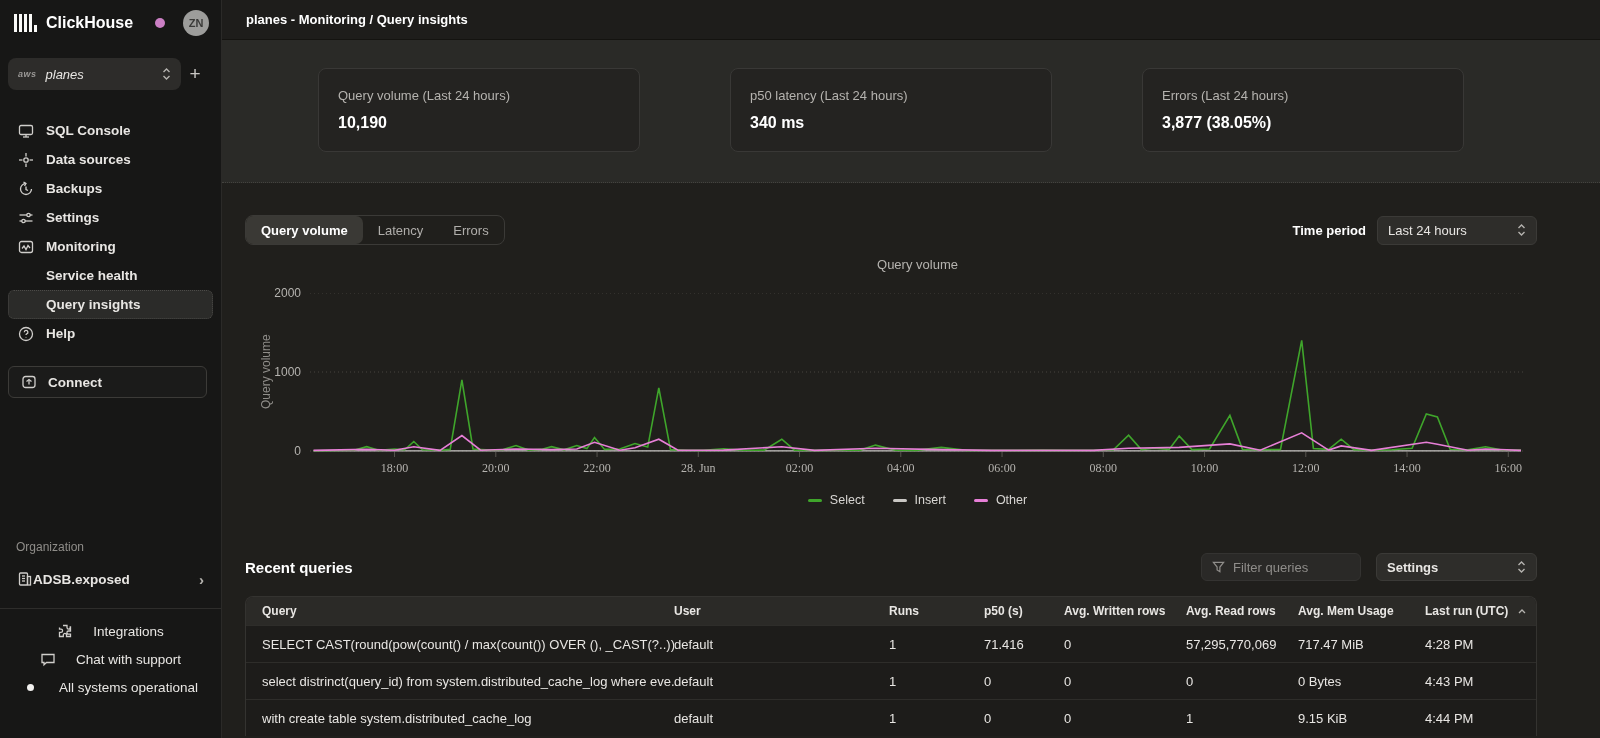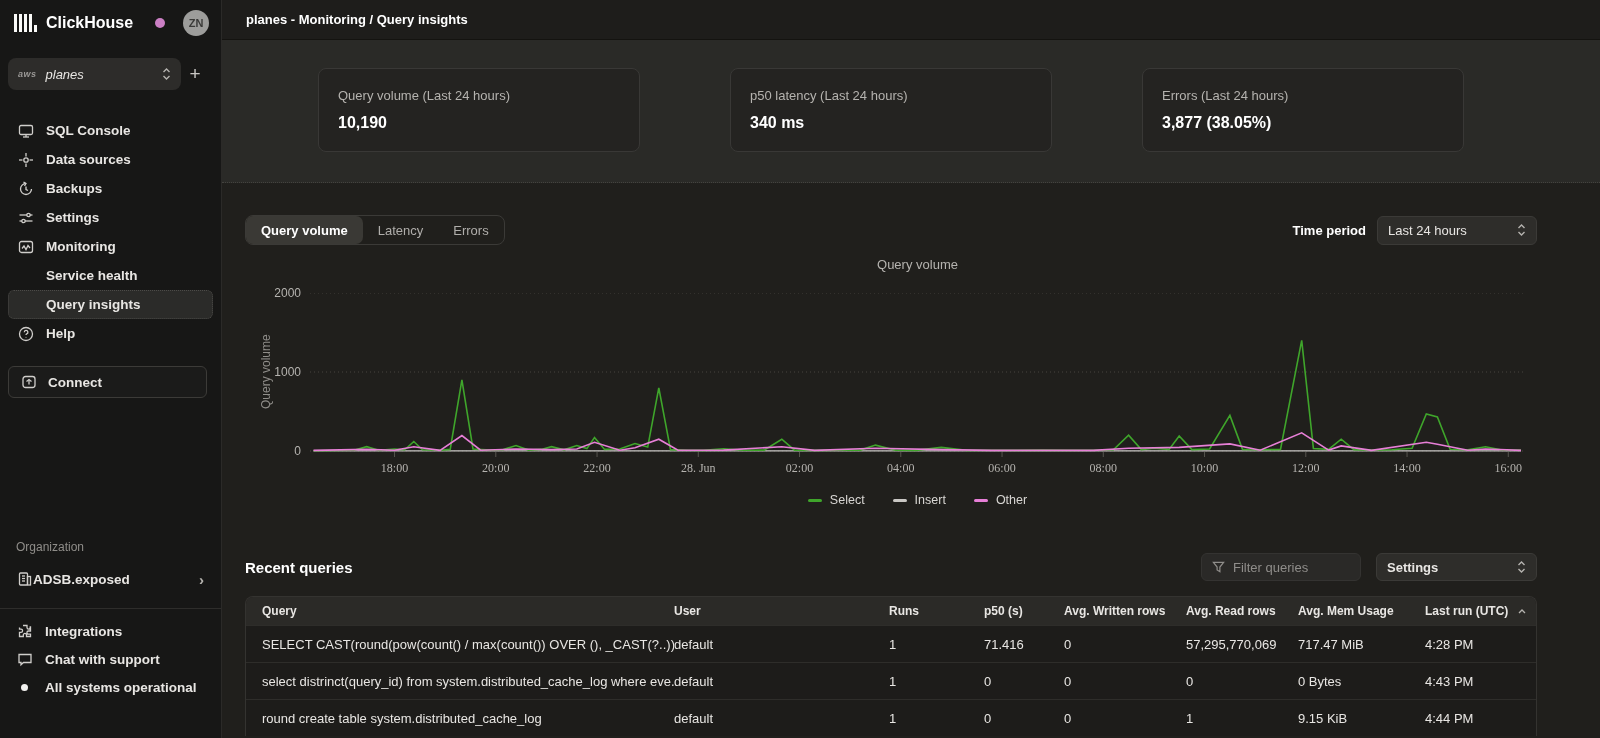--- a/index.html
+++ b/index.html
@@ -26,21 +26,21 @@
   .nav-item.sub { padding-left:37px; }
   .nav-item.active { background:#2b2b29; border:1px dotted #4c4b48; }
   .icon16 { width:16px; height:16px; flex-shrink:0; }
   .connect-btn { margin:18px 14px 0 8px; height:32px; border:1px solid #3c3b38; border-radius:6px; background:#1b1b1a; display:flex; align-items:center; gap:11px; padding:0 12px; font-size:13.5px; font-weight:bold; color:#e8e6e3; cursor:pointer; }
   .org-block { position:absolute; top:540px; left:0; right:0; }
   .org-label { padding:0 16px; font-size:12px; color:#8f8d89; }
   .org-row { margin:10px 8px 0 8px; height:30px; display:flex; align-items:center; gap:0; padding:0 9px; font-size:13.5px; font-weight:bold; border-radius:6px; cursor:pointer; }
   .org-chev { margin-left:auto; color:#b5b3af; font-size:15px; }
   .side-divider { margin-top:14px; border-top:1px solid #2e2d2b; }
   .side-footer { padding:8px 8px 0 8px; }
-  .foot-item { display:flex; align-items:center; gap:12px; height:28px; padding:0 9px; font-size:13.5px; font-weight:bold; color:#e8e6e3; border-radius:6px; cursor:pointer; }
+  .foot-item { display:flex; align-items:center; gap:20px; height:28px; padding:0 9px; font-size:13.5px; font-weight:normal; color:#e8e6e3; border-radius:6px; cursor:pointer;justify-content:center; }
   .status-dot { width:7px; height:7px; border-radius:50%; background:#f2f1ef; margin:0 5px 0 4px; }
 
   
   .main { flex:1; display:flex; flex-direction:column; min-width:0; }
   .topbar { height:40px; flex-shrink:0; background:#1e1d1b; border-bottom:1px solid #141310; display:flex; align-items:center; padding:0 24px; font-size:13px; font-weight:bold; color:#fff; }
   .stats-band { height:143px; flex-shrink:0; background:#2a2a27; border-bottom:1px dotted #44433f; display:flex; align-items:flex-start; padding:28px 0 0 96px; gap:90px; }
   .stat-card { width:322px; height:84px; background:#242321; border:1px solid #393836; border-radius:8px; padding:19px 19px; }
   .stat-label { font-size:13px; color:#b5b3af; }
   .stat-value { font-size:16px; font-weight:bold; color:#fff; margin-top:11px; }
 
@@ -357,21 +357,21 @@
         <span class="cell-query">select distrinct(query_id) from system.distributed_cache_log where eve...</span>
         <span>default</span>
         <span>1</span>
         <span>0</span>
         <span>0</span>
         <span>0</span>
         <span>0 Bytes</span>
         <span>4:43 PM</span>
       </div>
       <div class="trow">
-        <span class="cell-query">round create table system.distributed_cache_log</span>
+        <span class="cell-query">with create table system.distributed_cache_log</span>
         <span>default</span>
         <span>1</span>
         <span>0</span>
         <span>0</span>
         <span>1</span>
         <span>9.15 KiB</span>
         <span>4:44 PM</span>
       </div>
     </div>
   </div>

